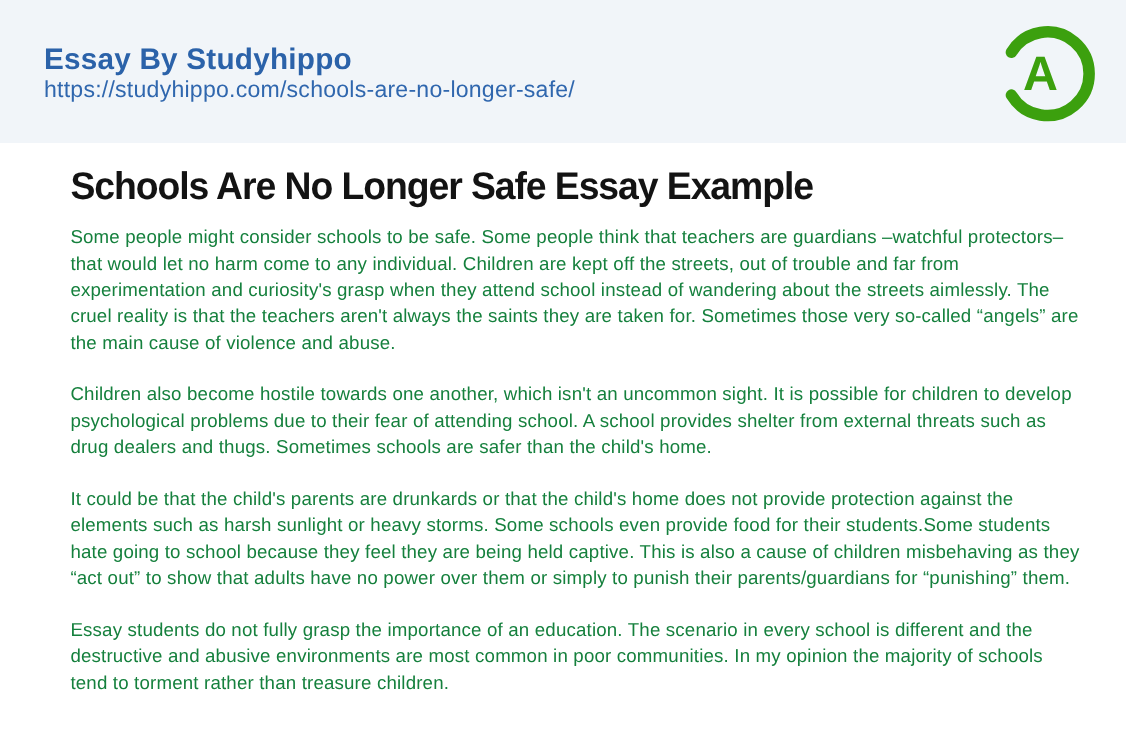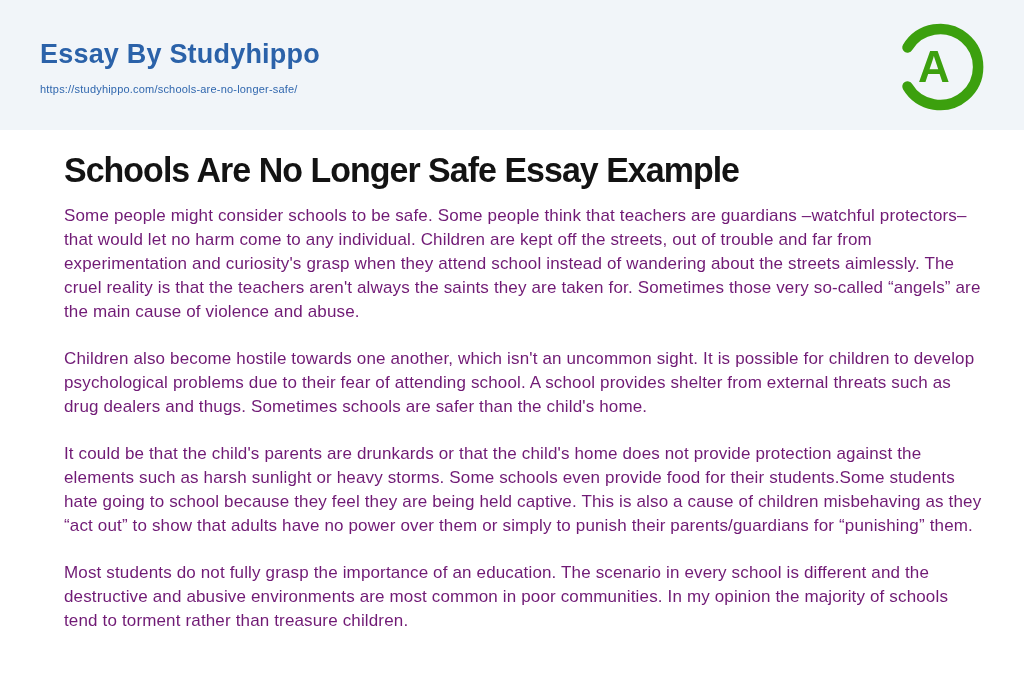--- a/index.html
+++ b/index.html
@@ -6,37 +6,37 @@
   html, body {
     width: 1024px;
     height: 683px;
     background: #ffffff;
     font-family: "Liberation Sans", sans-serif;
     overflow: hidden;
   }
   .page-header {
     background: #f1f5f9;
     height: 130px;
-    padding: 40px 38px 0 40px;
+    padding: 40px 26px 0 40px;
     display: flex;
     justify-content: space-between;
     align-items: flex-start;
   }
   .site-name {
     color: #2b62a9;
     font-size: 27px;
     font-weight: bold;
     letter-spacing: 0.2px;
     line-height: 1.1;
   }
   .site-url {
     display: inline-block;
-    margin-top: 13px;
+    margin-top: 0;
     color: #3067ae;
-    font-size: 11px;
+    font-size: 21px;
     text-decoration: none;
     letter-spacing: 0.2px;
   }
   .logo {
     margin-top: -23px;
     margin-right: 2px;
   }
   .content {
     padding: 20px 39px 0 64px;
   }
@@ -44,21 +44,21 @@
     color: #131313;
     font-size: 35px;
     font-weight: bold;
     letter-spacing: -1px;
     transform: scaleX(0.97);
     transform-origin: left center;
     margin-bottom: 14px;
     white-space: nowrap;
   }
   .para {
-    color: #701a75;
+    color: #15803d;
     font-size: 17px;
     line-height: 24px;
     letter-spacing: 0.15px;
     margin-bottom: 23px;
   }
 </style>
 </head>
 <body>
 
 <header class="page-header">
@@ -73,15 +73,15 @@
     </svg>
   </div>
 </header>
 
 <main class="content">
   <h1 class="article-title">Schools Are No Longer Safe Essay Example</h1>
   <div>
       <p class="para">Some people might consider schools to be safe. Some people think that teachers are guardians –watchful protectors– that would let no harm come to any individual. Children are kept off the streets, out of trouble and far from experimentation and curiosity's grasp when they attend school instead of wandering about the streets aimlessly. The cruel reality is that the teachers aren't always the saints they are taken for. Sometimes those very so-called “angels” are the main cause of violence and abuse.</p>
       <p class="para">Children also become hostile towards one another, which isn't an uncommon sight. It is possible for children to develop psychological problems due to their fear of attending school. A school provides shelter from external threats such as drug dealers and thugs. Sometimes schools are safer than the child's home.</p>
       <p class="para">It could be that the child's parents are drunkards or that the child's home does not provide protection against the elements such as harsh sunlight or heavy storms. Some schools even provide food for their students.Some students hate going to school because they feel they are being held captive. This is also a cause of children misbehaving as they “act out” to show that adults have no power over them or simply to punish their parents/guardians for “punishing” them.</p>
-      <p class="para">Most students do not fully grasp the importance of an education. The scenario in every school is different and the destructive and abusive environments are most common in poor communities. In my opinion the majority of schools tend to torment rather than treasure children.</p>
+      <p class="para">Essay students do not fully grasp the importance of an education. The scenario in every school is different and the destructive and abusive environments are most common in poor communities. In my opinion the majority of schools tend to torment rather than treasure children.</p>
     </div>
 </main>
 
 </body></html>

